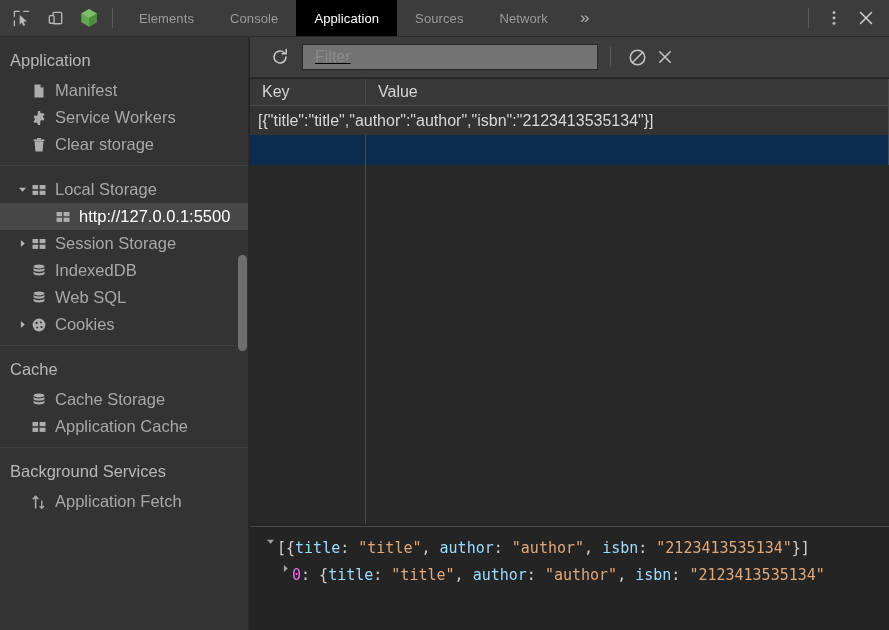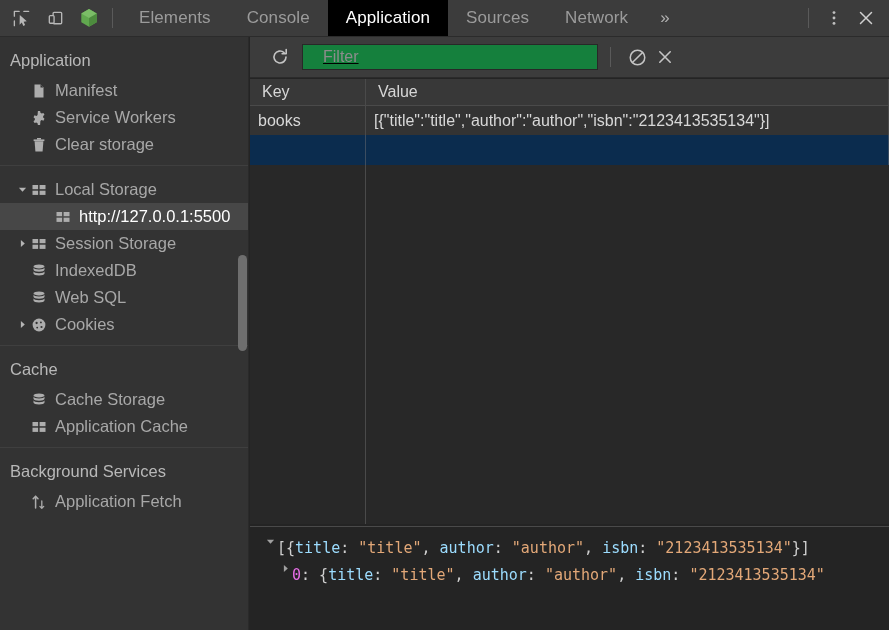--- a/index.html
+++ b/index.html
@@ -26,21 +26,21 @@
     display: flex; align-items: center; justify-content: center;
     border-radius: 2px;
   }
   .tbtn svg { display: block; }
   .vsep { width: 1px; height: 20px; background: #5a5a5a; align-self: center; margin: 0 8px; }
 
   .tabs { display: flex; align-items: stretch; }
   .tab {
     display: flex; align-items: center;
     padding: 0 18px;
-    font-size: 17px;
+    font-size: 13px;
     color: #9b9b9b;
     letter-spacing: .1px;
     white-space: nowrap;
   }
   .tab.active { background: #000000; color: #ffffff; }
 
   .tab-more {
     display: flex; align-items: center; justify-content: center;
     padding: 0 14px; color: #b0b0b0; font-size: 17px;
   }
@@ -104,24 +104,24 @@
     display: flex; align-items: center;
     padding: 0 8px;
     border-bottom: 1px solid #2b2b2b;
   }
   .refresh-btn {
     width: 28px; height: 28px; display: flex; align-items: center;
     justify-content: center; margin-left: 8px; margin-right: 8px;
   }
   .filter-box {
     width: 296px; height: 26px;
-    background: #15803d;
+    background: #737373;
     border: 1px solid #282828;
     display: flex; align-items: center;
-    padding: 0 20px;
+    padding: 0 12px;
     text-decoration: underline;
   }
   .filter-box input {
     width: 100%; background: transparent; border: 0; outline: none;
     color: #d4d4d4; font-size: 16px; font-family: "Liberation Sans", sans-serif;
   }
   .filter-box input::placeholder { color: #8c8c8c; }
   .tb-sep { width: 1px; height: 20px; background: #5a5a5a; margin: 0 12px; }
   .ib { width: 28px; height: 28px; display: flex; align-items: center; justify-content: center; }
 
@@ -454,21 +454,20 @@
         <div class="th col-key">
           <span>Key</span>
         </div>
         <div class="th col-val">
           <span>Value</span>
         </div>
       </div>
 
       <div id="table-body">
           <div class="trow data">
-            <div class="td col-key">books</div>
             <div class="td col-val">[{"title":"title","author":"author","isbn":"2123413535134"}]</div>
           </div>
           <div class="trow selected">
             <div class="td col-key"></div>
             <div class="td col-val"></div>
           </div>
         </div>
 
       <div class="table-fill" id="table-fill" style="height: 359px;">
         <div class="fill-row">

